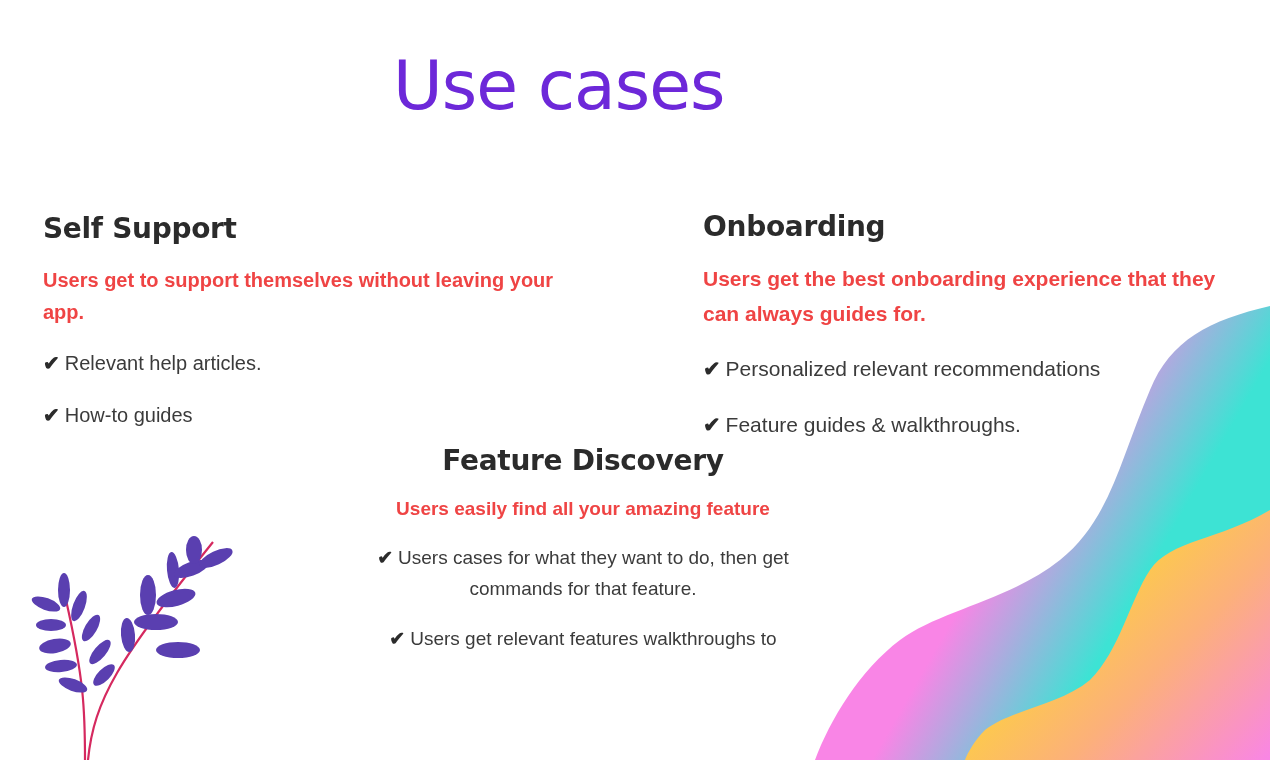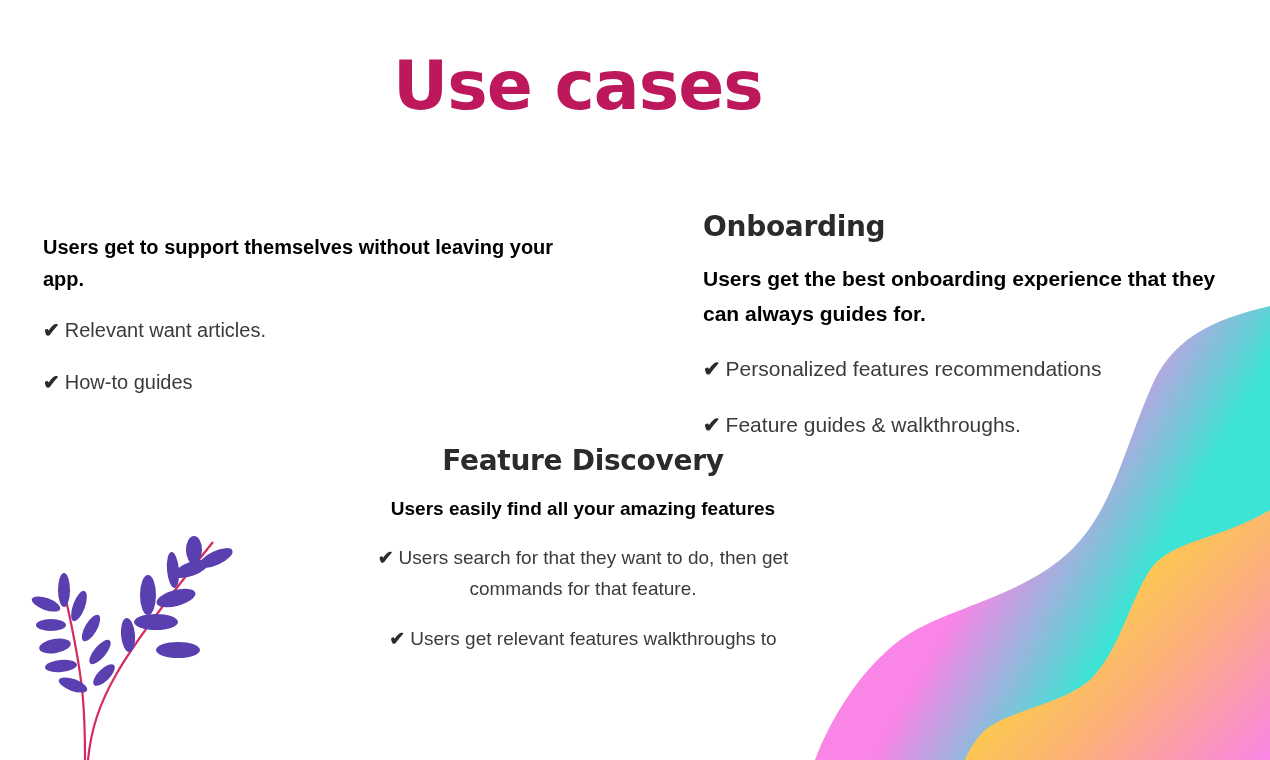--- a/index.html
+++ b/index.html
@@ -3,34 +3,34 @@
 <meta charset="utf-8">
 <style>
   html, body { margin: 0; padding: 0; }
   body {
     width: 1270px; height: 760px; overflow: hidden;
     background: #ffffff; position: relative;
     font-family: "DejaVu Sans", sans-serif;
   }
   .title {
     position: absolute; left: 393px; top: 52px;
-    font-family: "DejaVu Sans", sans-serif; font-weight: bold;
-    font-size: 68px; color: #be185d; letter-spacing: -1px;
+    font-family: "DejaVu Sans", sans-serif; font-weight: normal;
+    font-size: 68px; color: #6d28d9; letter-spacing: -1px;
     line-height: 1; white-space: nowrap;
   }
   .blob { position: absolute; left: 0; top: 0; width: 1270px; height: 760px; pointer-events: none; }
   .plant { position: absolute; left: 28px; top: 530px; width: 220px; height: 230px; }
   .section { position: absolute; }
   .section h2 {
     margin: 0; font-family: "DejaVu Sans", sans-serif; font-weight: bold;
     font-size: 28px; color: #2b2b2b; letter-spacing: -0.3px; white-space: nowrap;
   }
   .section .lead {
     font-family: "Liberation Sans", sans-serif; font-weight: bold;
-    color: #000000; font-size: 20px; line-height: 32px;
+    color: #ef4444; font-size: 20px; line-height: 32px;
   }
   .section ul { list-style: none; margin: 0; padding: 0; }
   .section li {
     font-family: "Liberation Sans", sans-serif; color: #3b3b3b;
     font-size: 20px; line-height: 31px; white-space: nowrap;
   }
   .check { font-weight: bold; color: #2b2b2b; margin-right: 5px; }
 
   #s-self { left: 43px; top: 212px; width: 520px; }
   #s-self .lead { margin-top: 19px; }
@@ -91,36 +91,37 @@
     <ellipse cx="163" cy="39" rx="18" ry="7" transform="rotate(-20 163 39)"></ellipse>
     <ellipse cx="166" cy="20" rx="8" ry="14"></ellipse>
     <ellipse cx="188" cy="28" rx="18" ry="7" transform="rotate(-25 188 28)"></ellipse>
     <ellipse cx="150" cy="120" rx="22" ry="8"></ellipse>
   </g>
 </svg>
 
 <div class="title">Use cases</div>
 
 <div class="section" id="s-self">
+  <h2>Self Support</h2>
   <div class="lead">Users get to support themselves without leaving your app.</div>
   <ul>
-    <li><span class="check">✔</span><span>Relevant want articles.</span></li>
+    <li><span class="check">✔</span><span>Relevant help articles.</span></li>
     <li><span class="check">✔</span><span>How-to guides</span></li>
   </ul>
 </div>
 
 <div class="section" id="s-onb">
   <h2>Onboarding</h2>
   <div class="lead">Users get the best onboarding experience that they can always guides for.</div>
   <ul>
-    <li><span class="check">✔</span><span>Personalized features recommendations</span></li>
+    <li><span class="check">✔</span><span>Personalized relevant recommendations</span></li>
     <li><span class="check">✔</span><span>Feature guides &amp; walkthroughs.</span></li>
   </ul>
 </div>
 
 <div class="section" id="s-feat">
   <h2>Feature Discovery</h2>
-  <div class="lead">Users easily find all your amazing features</div>
+  <div class="lead">Users easily find all your amazing feature</div>
   <ul>
-    <li><span class="check">✔</span><span>Users search for that they want to do, then get commands for that feature.</span></li>
+    <li><span class="check">✔</span><span>Users cases for what they want to do, then get commands for that feature.</span></li>
     <li><span class="check">✔</span><span>Users get relevant features walkthroughs to</span></li>
   </ul>
 </div>
 
 </body></html>

